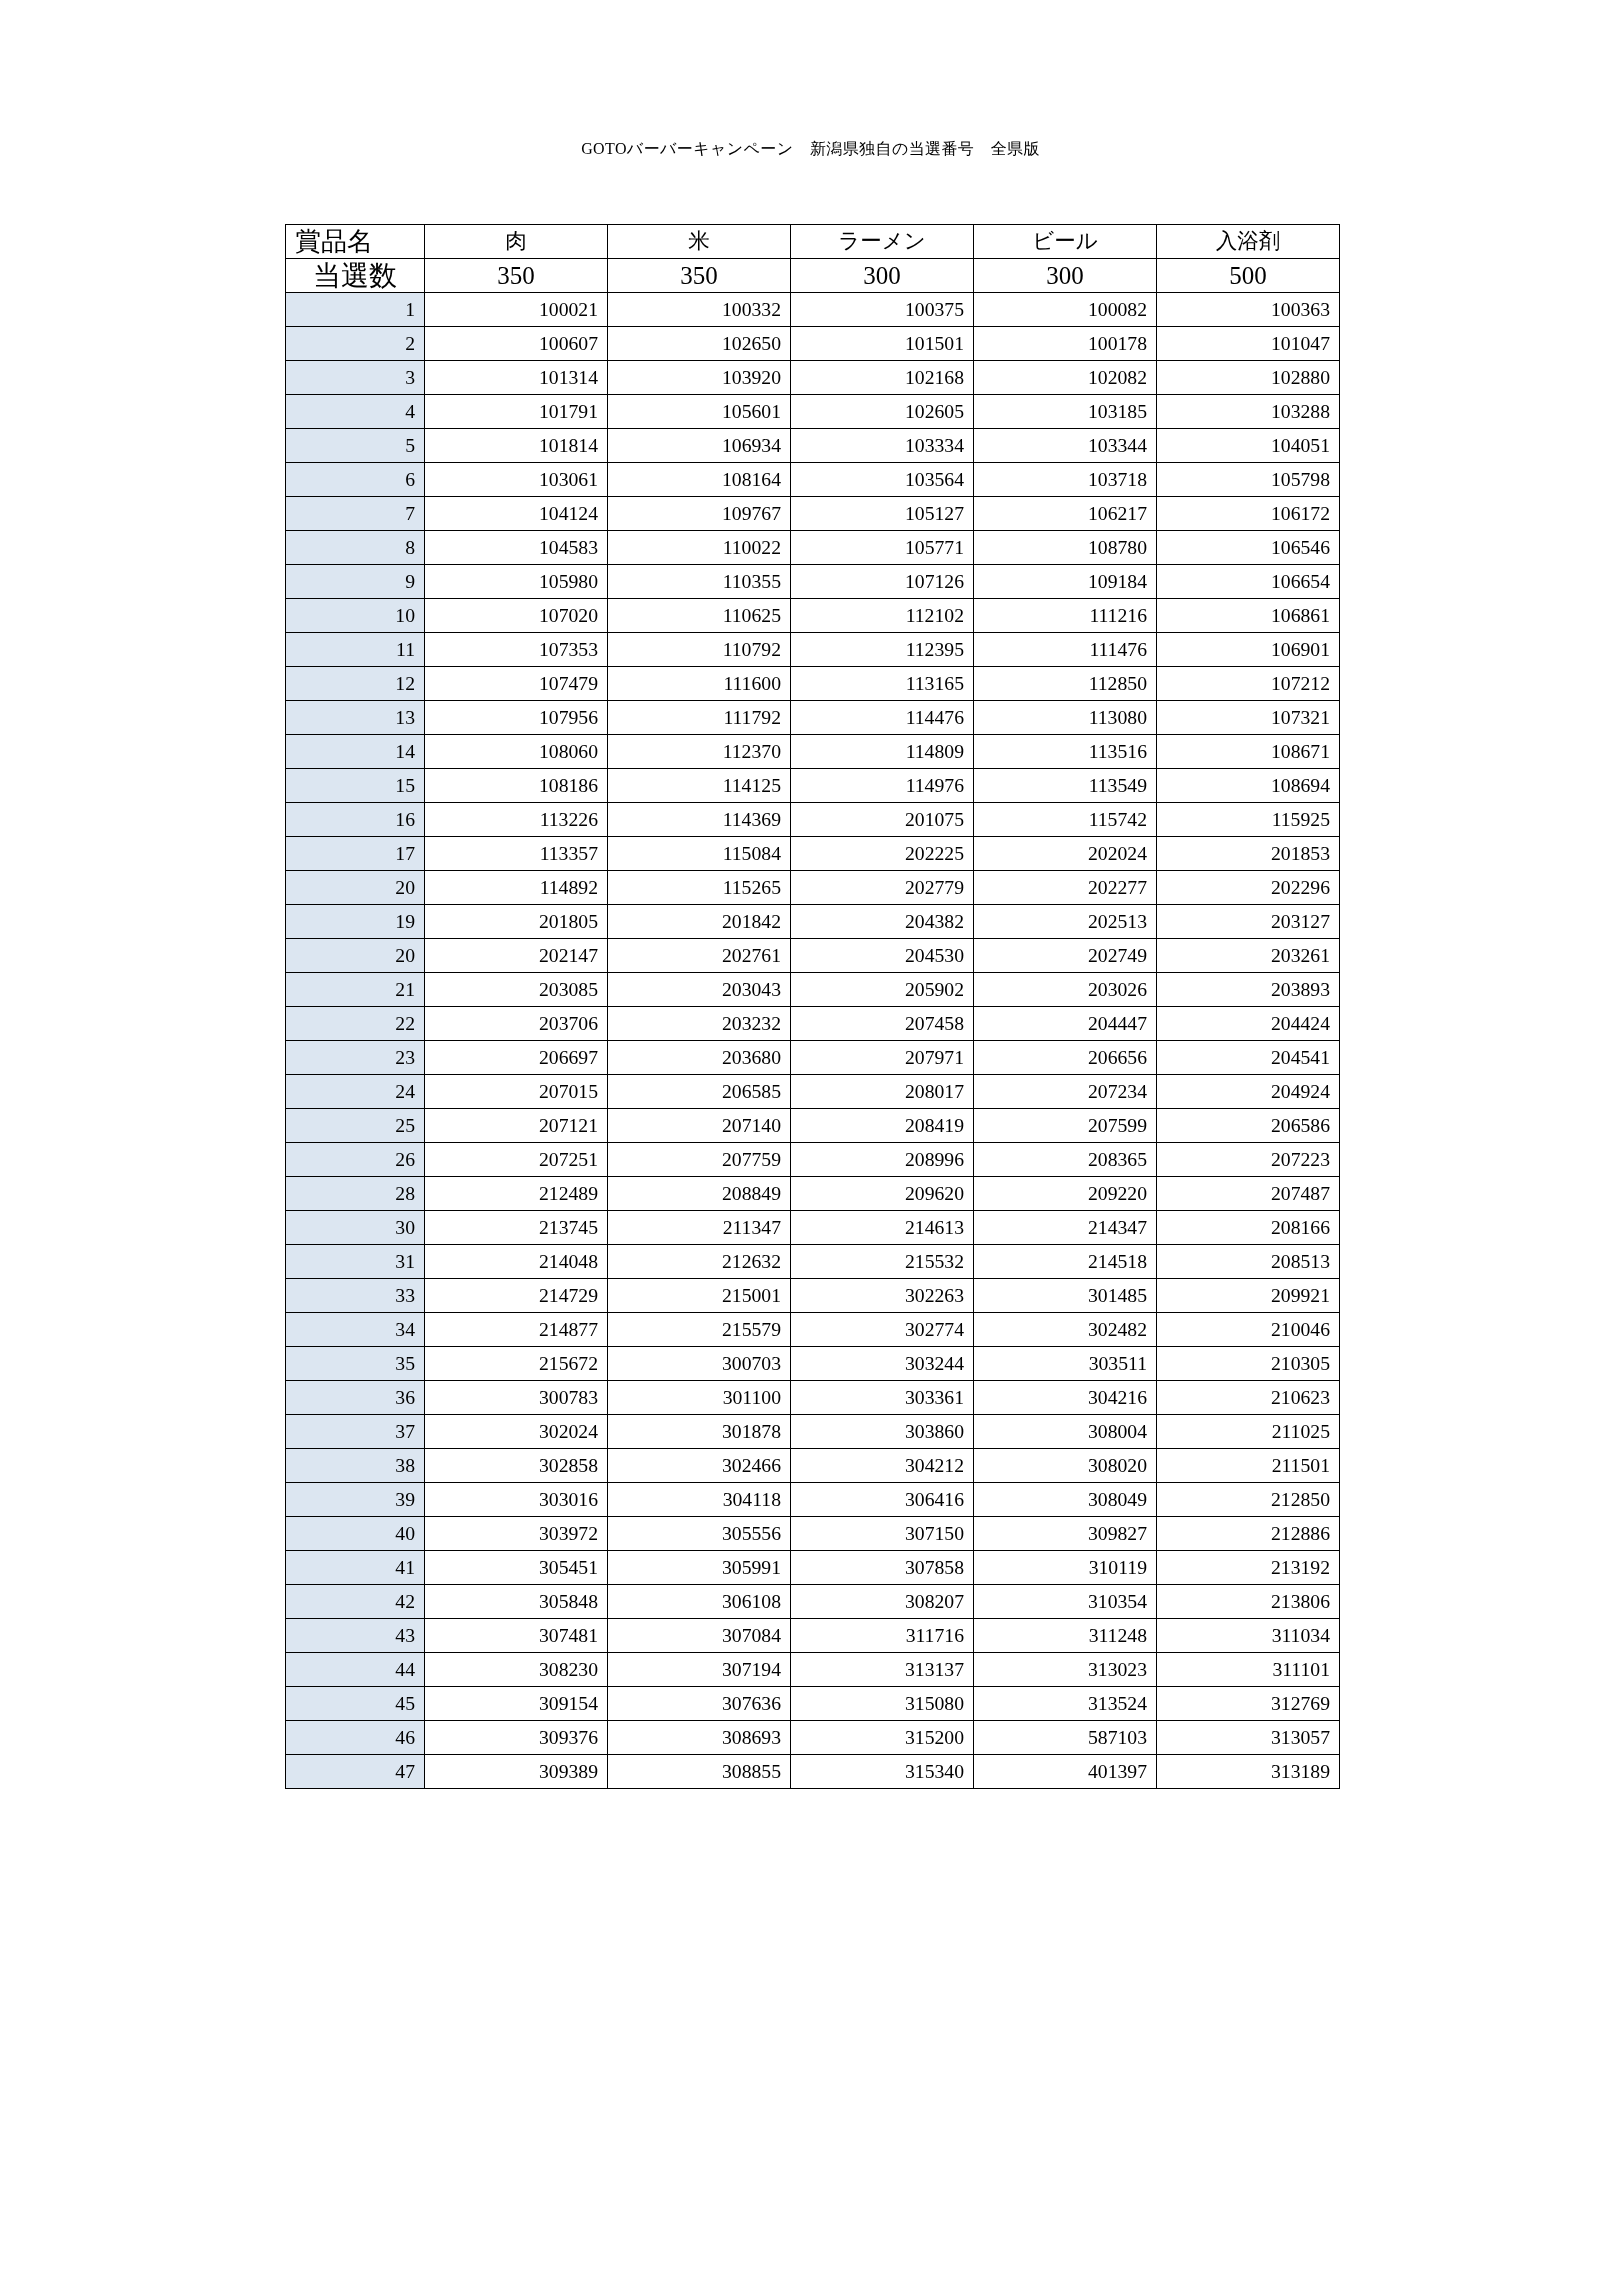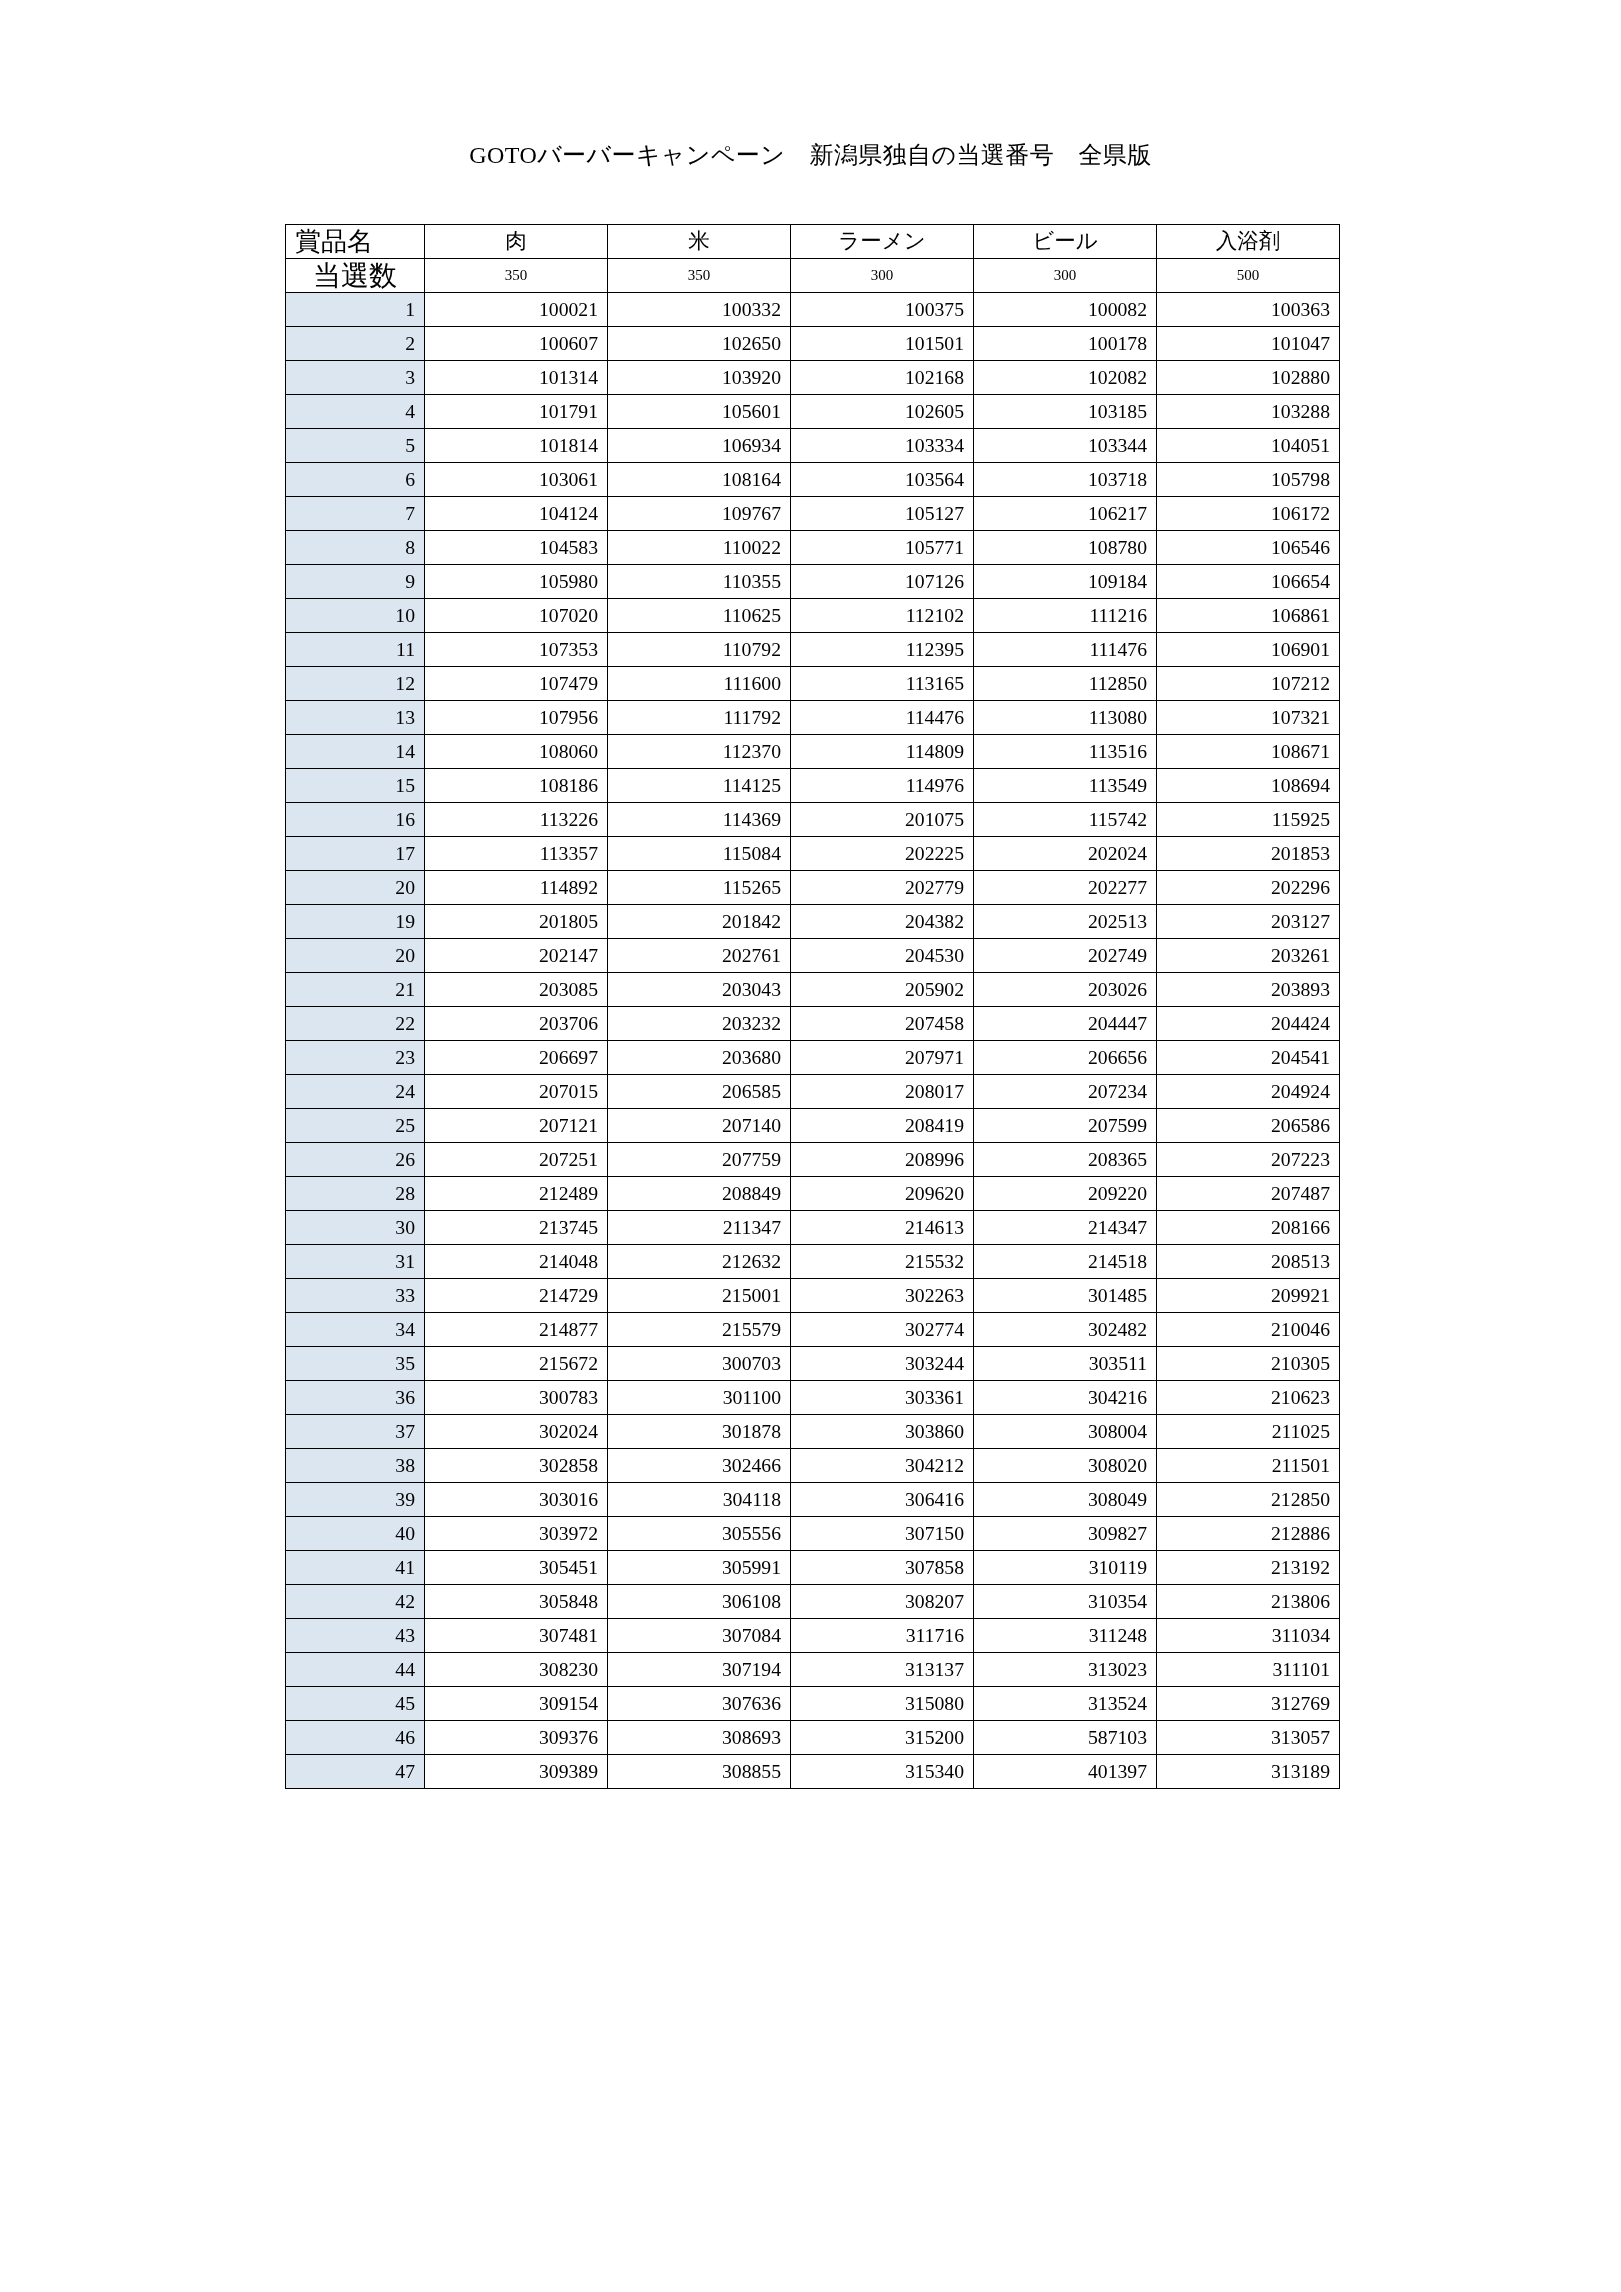--- a/index.html
+++ b/index.html
@@ -19,21 +19,21 @@
     width: 1621px;
     height: 2293px;
     box-sizing: border-box;
   }
   .doc-title {
     position: absolute;
     top: 139px;
     left: 0;
     width: 1621px;
     text-align: center;
-    font-size: 24px;
+    font-size: 16px;
     letter-spacing: 0.4px;
     font-family: "Liberation Serif", serif;
   }
   .table-wrap {
     position: absolute;
     top: 224px;
     left: 285px;
     width: 1052px;
   }
   table.prize-table {
@@ -65,21 +65,21 @@
     font-size: 21.5px;
   }
   .cnt-label {
     text-align: center;
     font-weight: normal;
     font-size: 28px;
   }
   .cnt-val {
     text-align: center;
     font-weight: normal;
-    font-size: 15px;
+    font-size: 25px;
   }
   .rownum {
     background: #dce6f1;
     text-align: right;
     font-size: 19.7px;
   }
   .num {
     text-align: right;
     font-size: 19.7px;
   }

